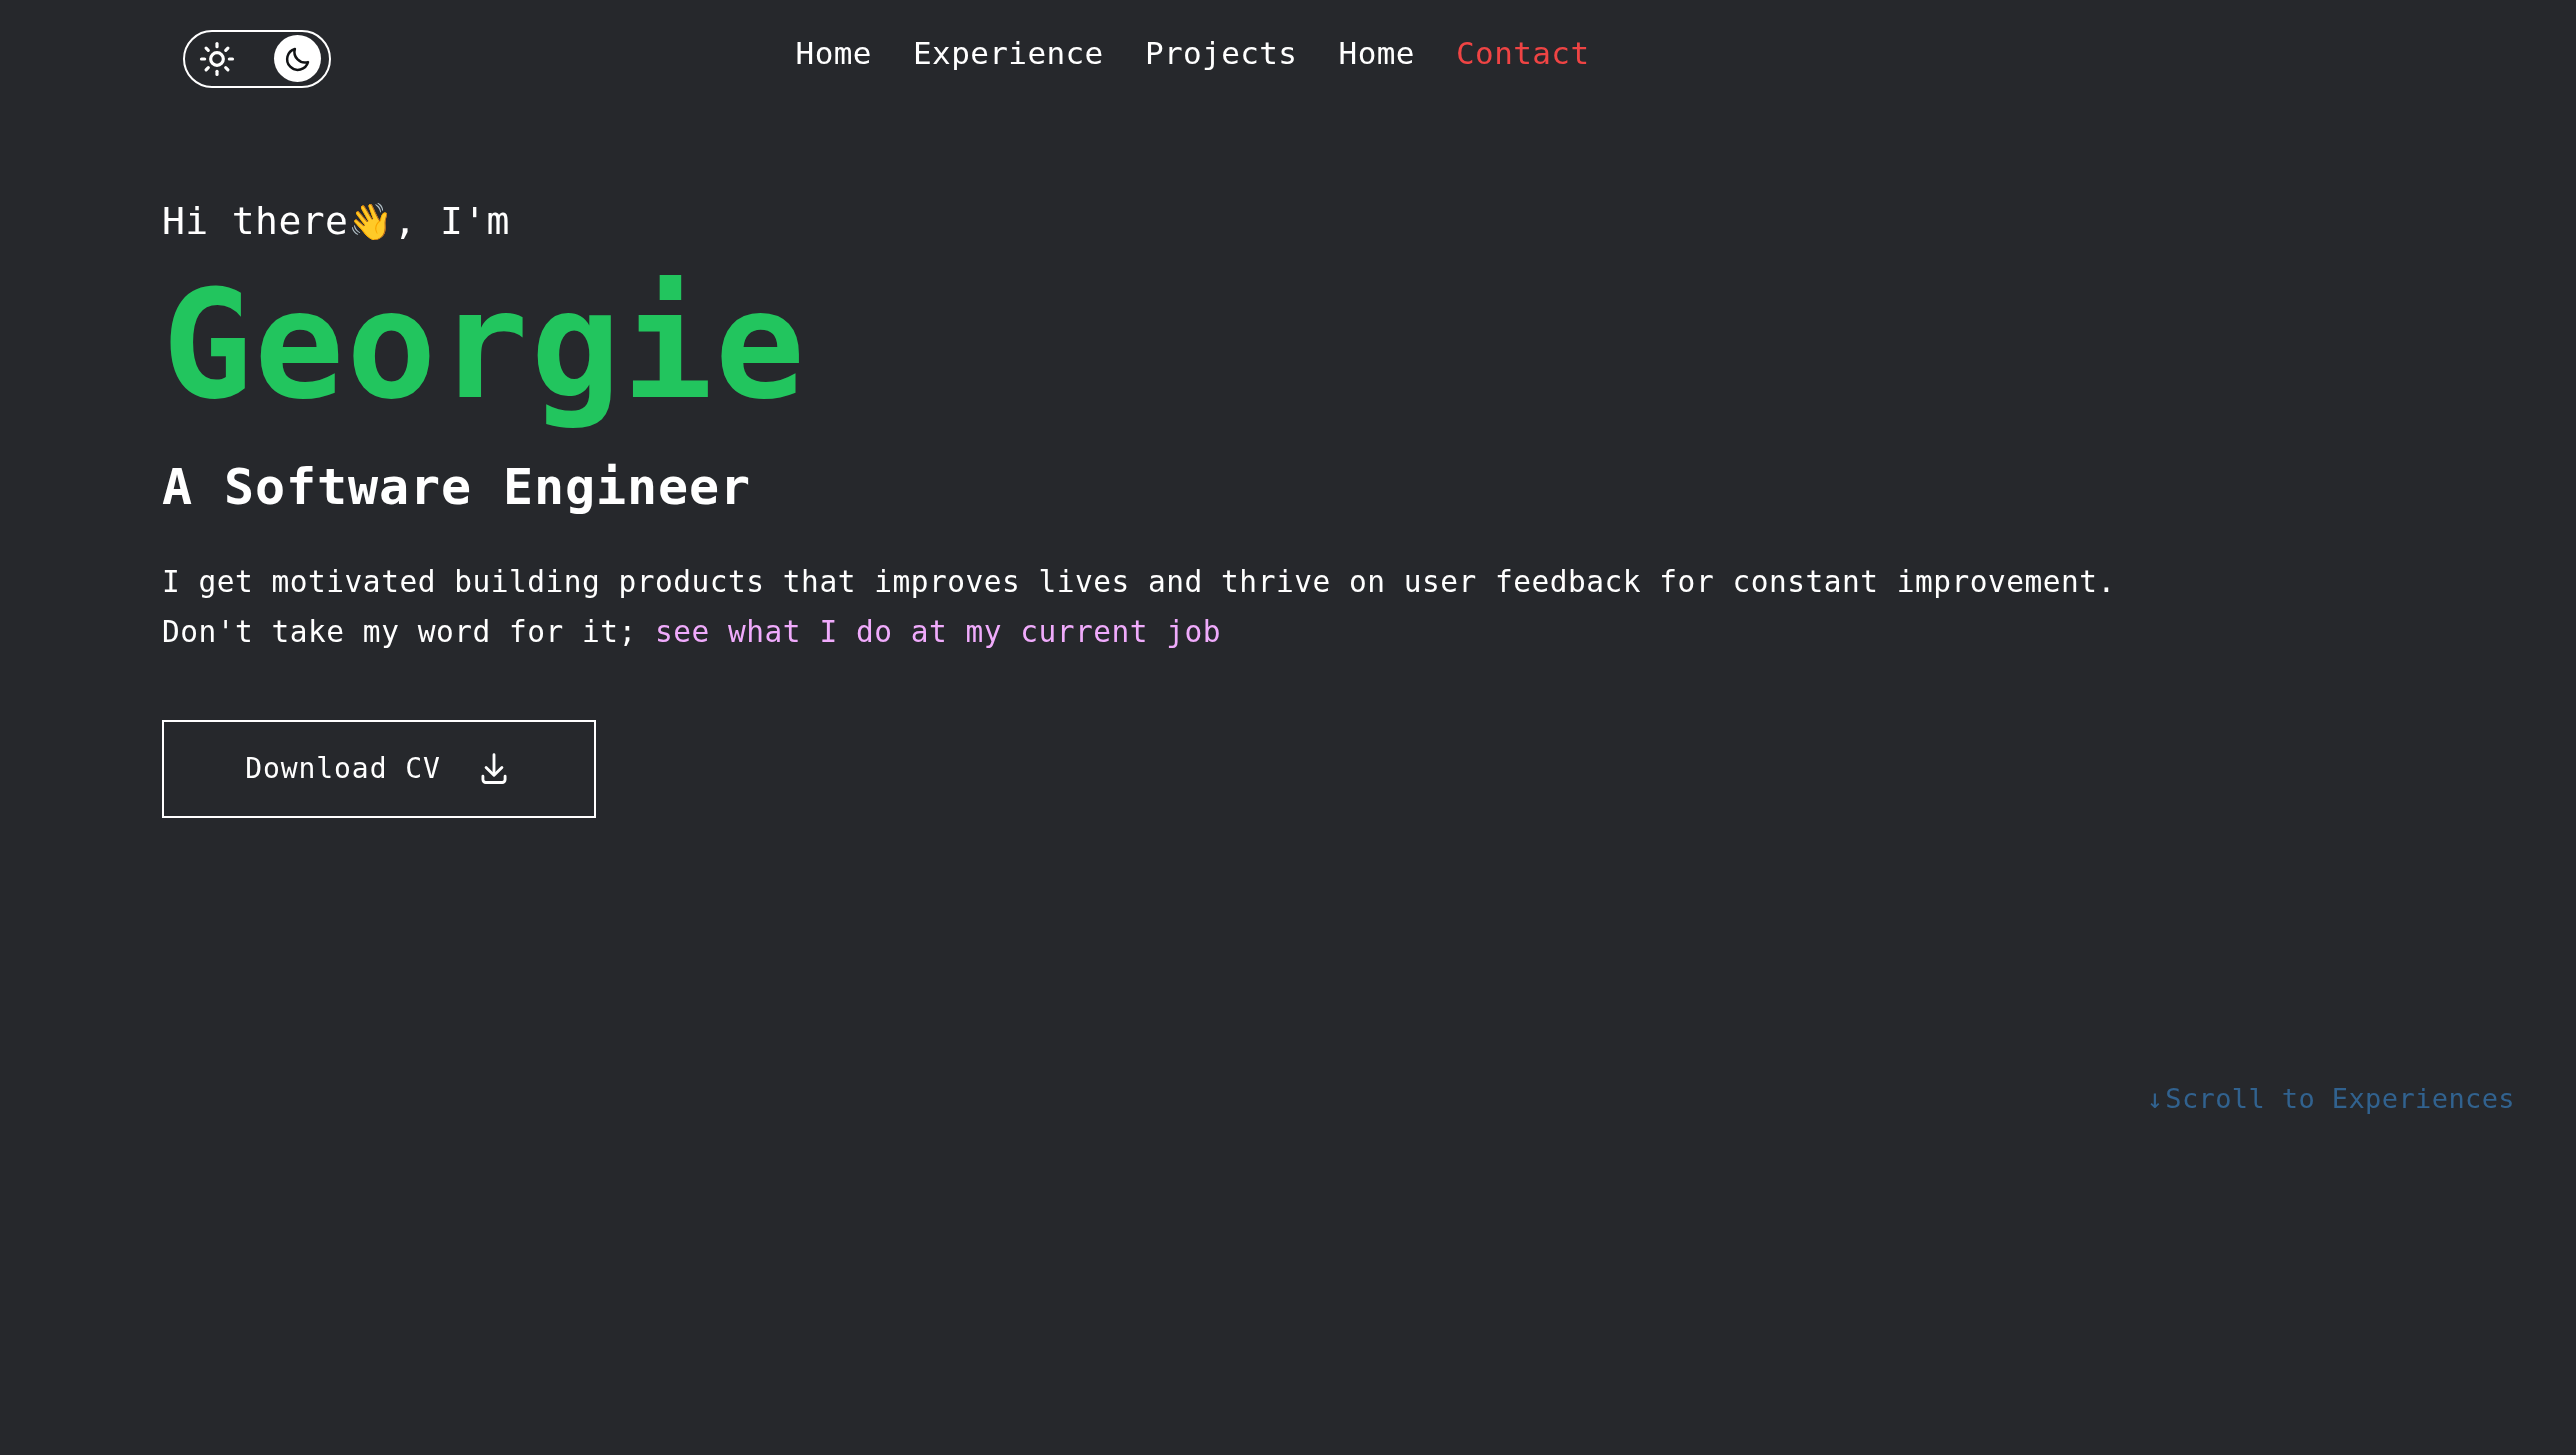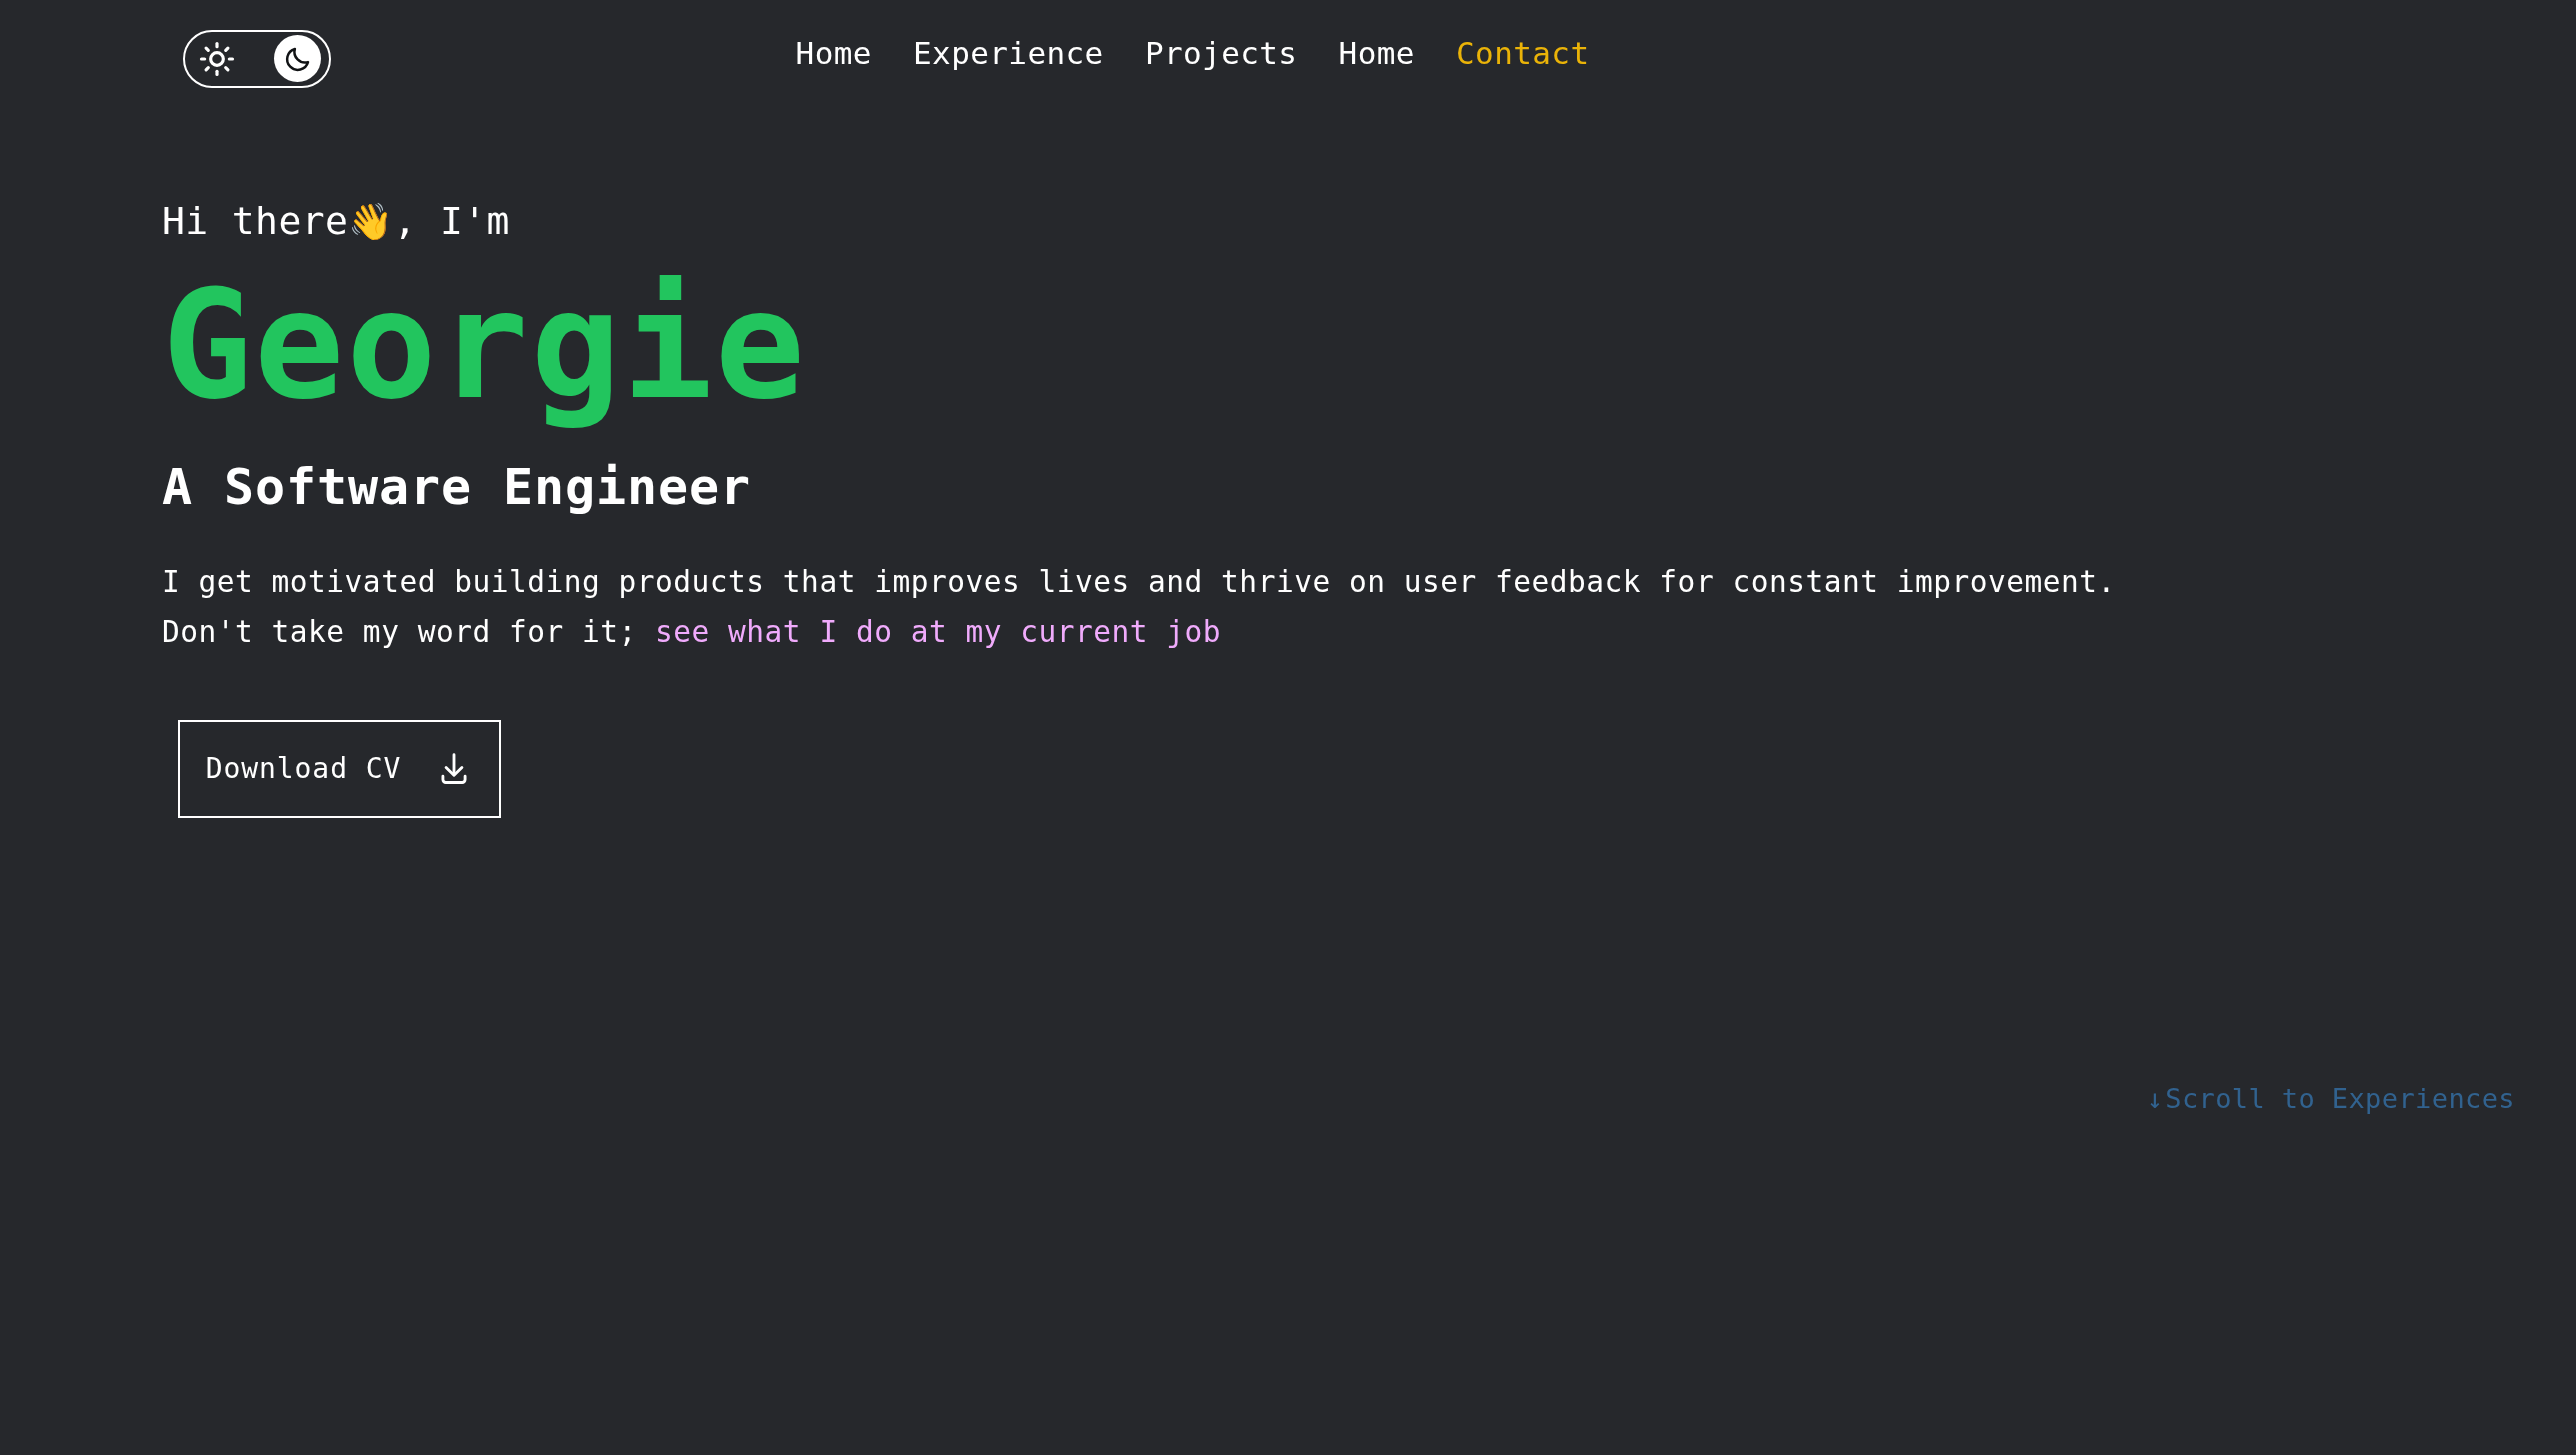--- a/index.html
+++ b/index.html
@@ -88,21 +88,21 @@
     font-family: "DejaVu Sans Mono", "Liberation Mono", monospace;
     font-size: 31px;
     line-height: 43px;
     color: #ffffff;
     text-decoration: none;
     letter-spacing: 0.4px;
     white-space: nowrap;
     cursor: pointer;
     padding: 0 20.6px;
   }
-  .nav-item.accent { color: #eab308; }
+  .nav-item.accent { color: #ef4444; }
 
   
   .hero {
     position: absolute;
     left: 162px;
     top: 196px;
     width: 2236px;
   }
 
   .greeting {
@@ -145,34 +145,33 @@
     max-width: 2035px;
   }
   .bio-link {
     color: #f0abfc;
     text-decoration: none;
     cursor: pointer;
   }
 
   .cv-button {
     margin-top: 63px;
-    width: 323px;
+    width: 434px;
     height: 98px;
     border: 2.7px solid #ffffff;
     background: transparent;
     color: #ffffff;
     font-family: "DejaVu Sans Mono", "Liberation Mono", monospace;
     font-size: 28px;
     letter-spacing: 0.9px;
     display: flex;
     align-items: center;
     justify-content: center;
     gap: 34px;
     cursor: pointer;
-    margin-left: 16px;
   }
   .download-icon {
     width: 38px;
     height: 38px;
     display: block;
   }
 
   
   .scroll-cue {
     position: absolute;

